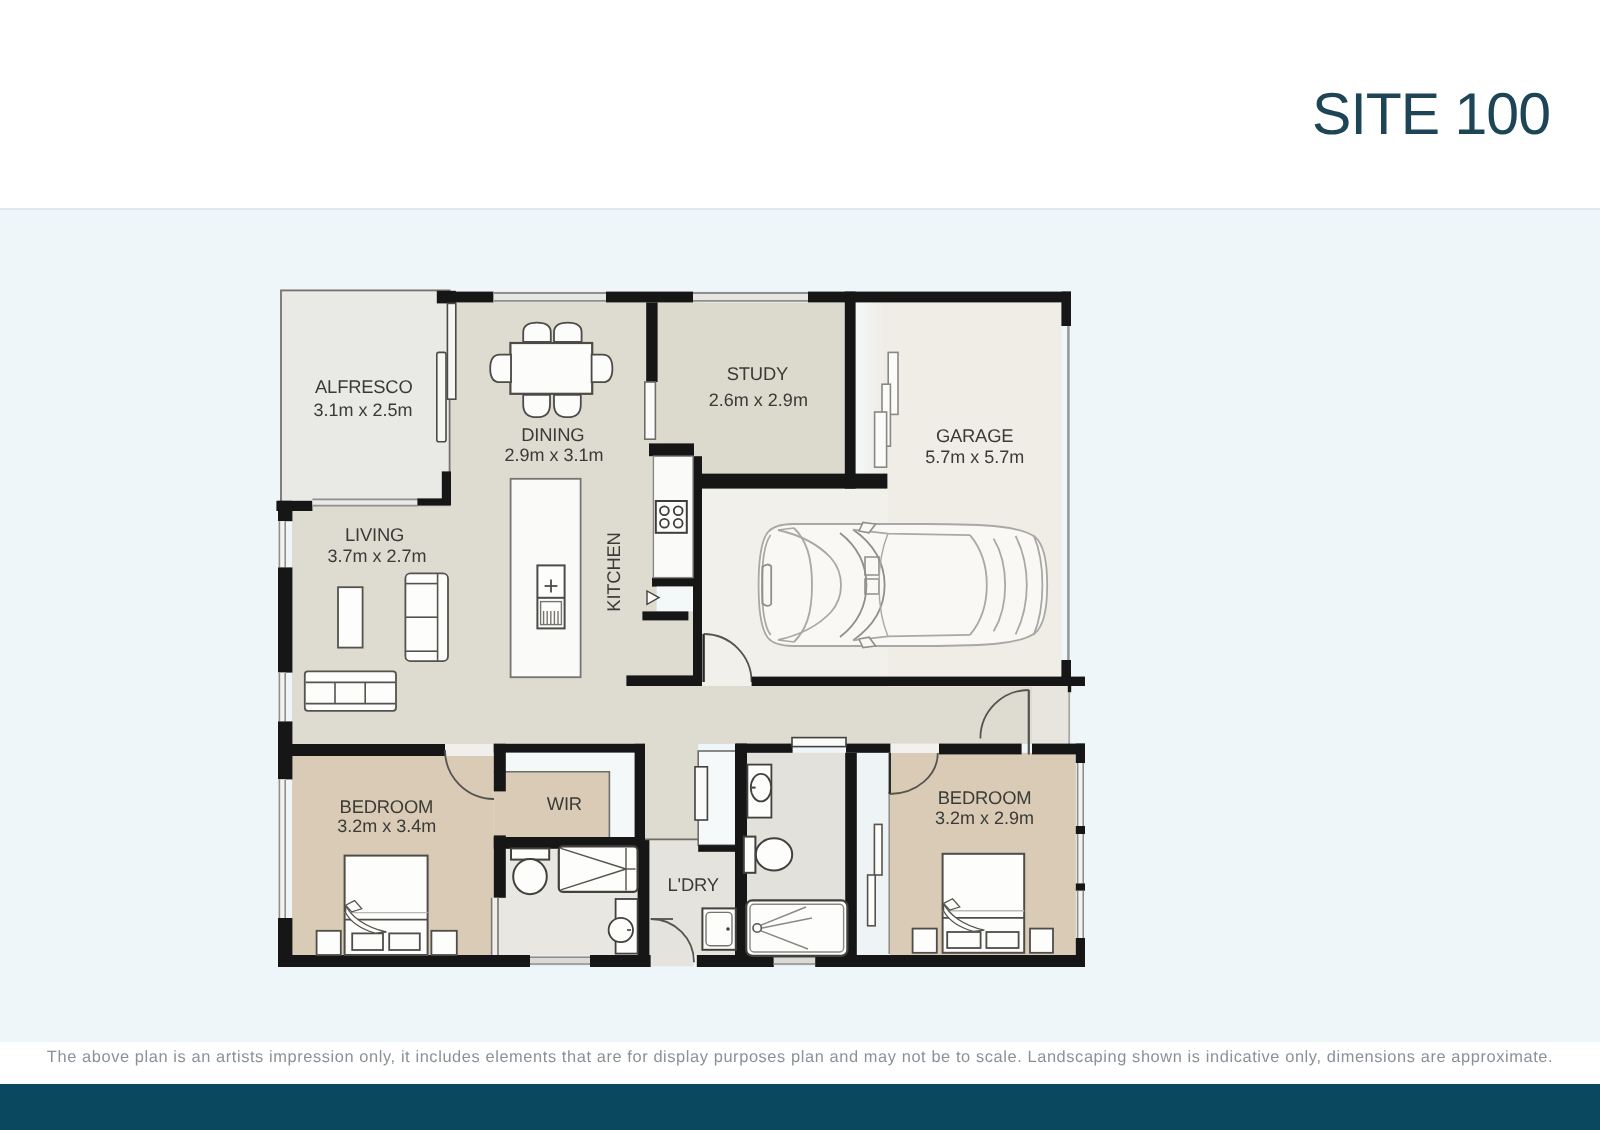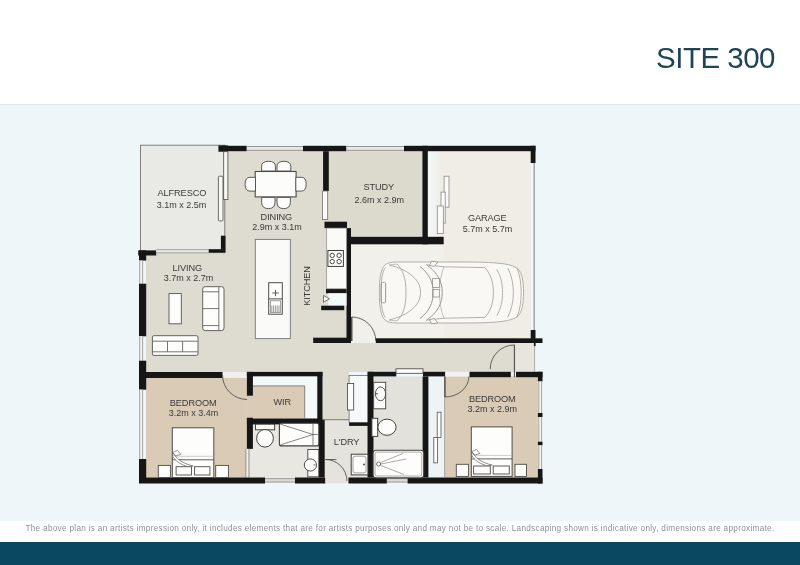--- a/index.html
+++ b/index.html
@@ -11,23 +11,23 @@
   svg{position:absolute;left:0;top:0}
   text{fill:#3a3a37}
   .rn{font-size:9.2px;letter-spacing:-0.1px}
   .rd{font-size:9px;letter-spacing:0px}
 </style>
 </head>
 <body>
 
 <div class="band"></div>
 
-<div class="site">SITE 300</div>
-
-<div class="disc">The above plan is an artists impression only, it includes elements that are for artists purposes only and may not be to scale. Landscaping shown is indicative only, dimensions are approximate.</div>
+<div class="site">SITE 100</div>
+
+<div class="disc">The above plan is an artists impression only, it includes elements that are for display purposes plan and may not be to scale. Landscaping shown is indicative only, dimensions are approximate.</div>
 
 <div class="foot"></div>
 <svg width="800" height="565" viewBox="0 0 800 565">
 <defs>
 <linearGradient id="nookg" x1="0" y1="0" x2="1" y2="0">
 <stop offset="0" stop-color="#f3f8f9"></stop>
 <stop offset="1" stop-color="#eeebe3"></stop>
 </linearGradient>
 </defs>
 

